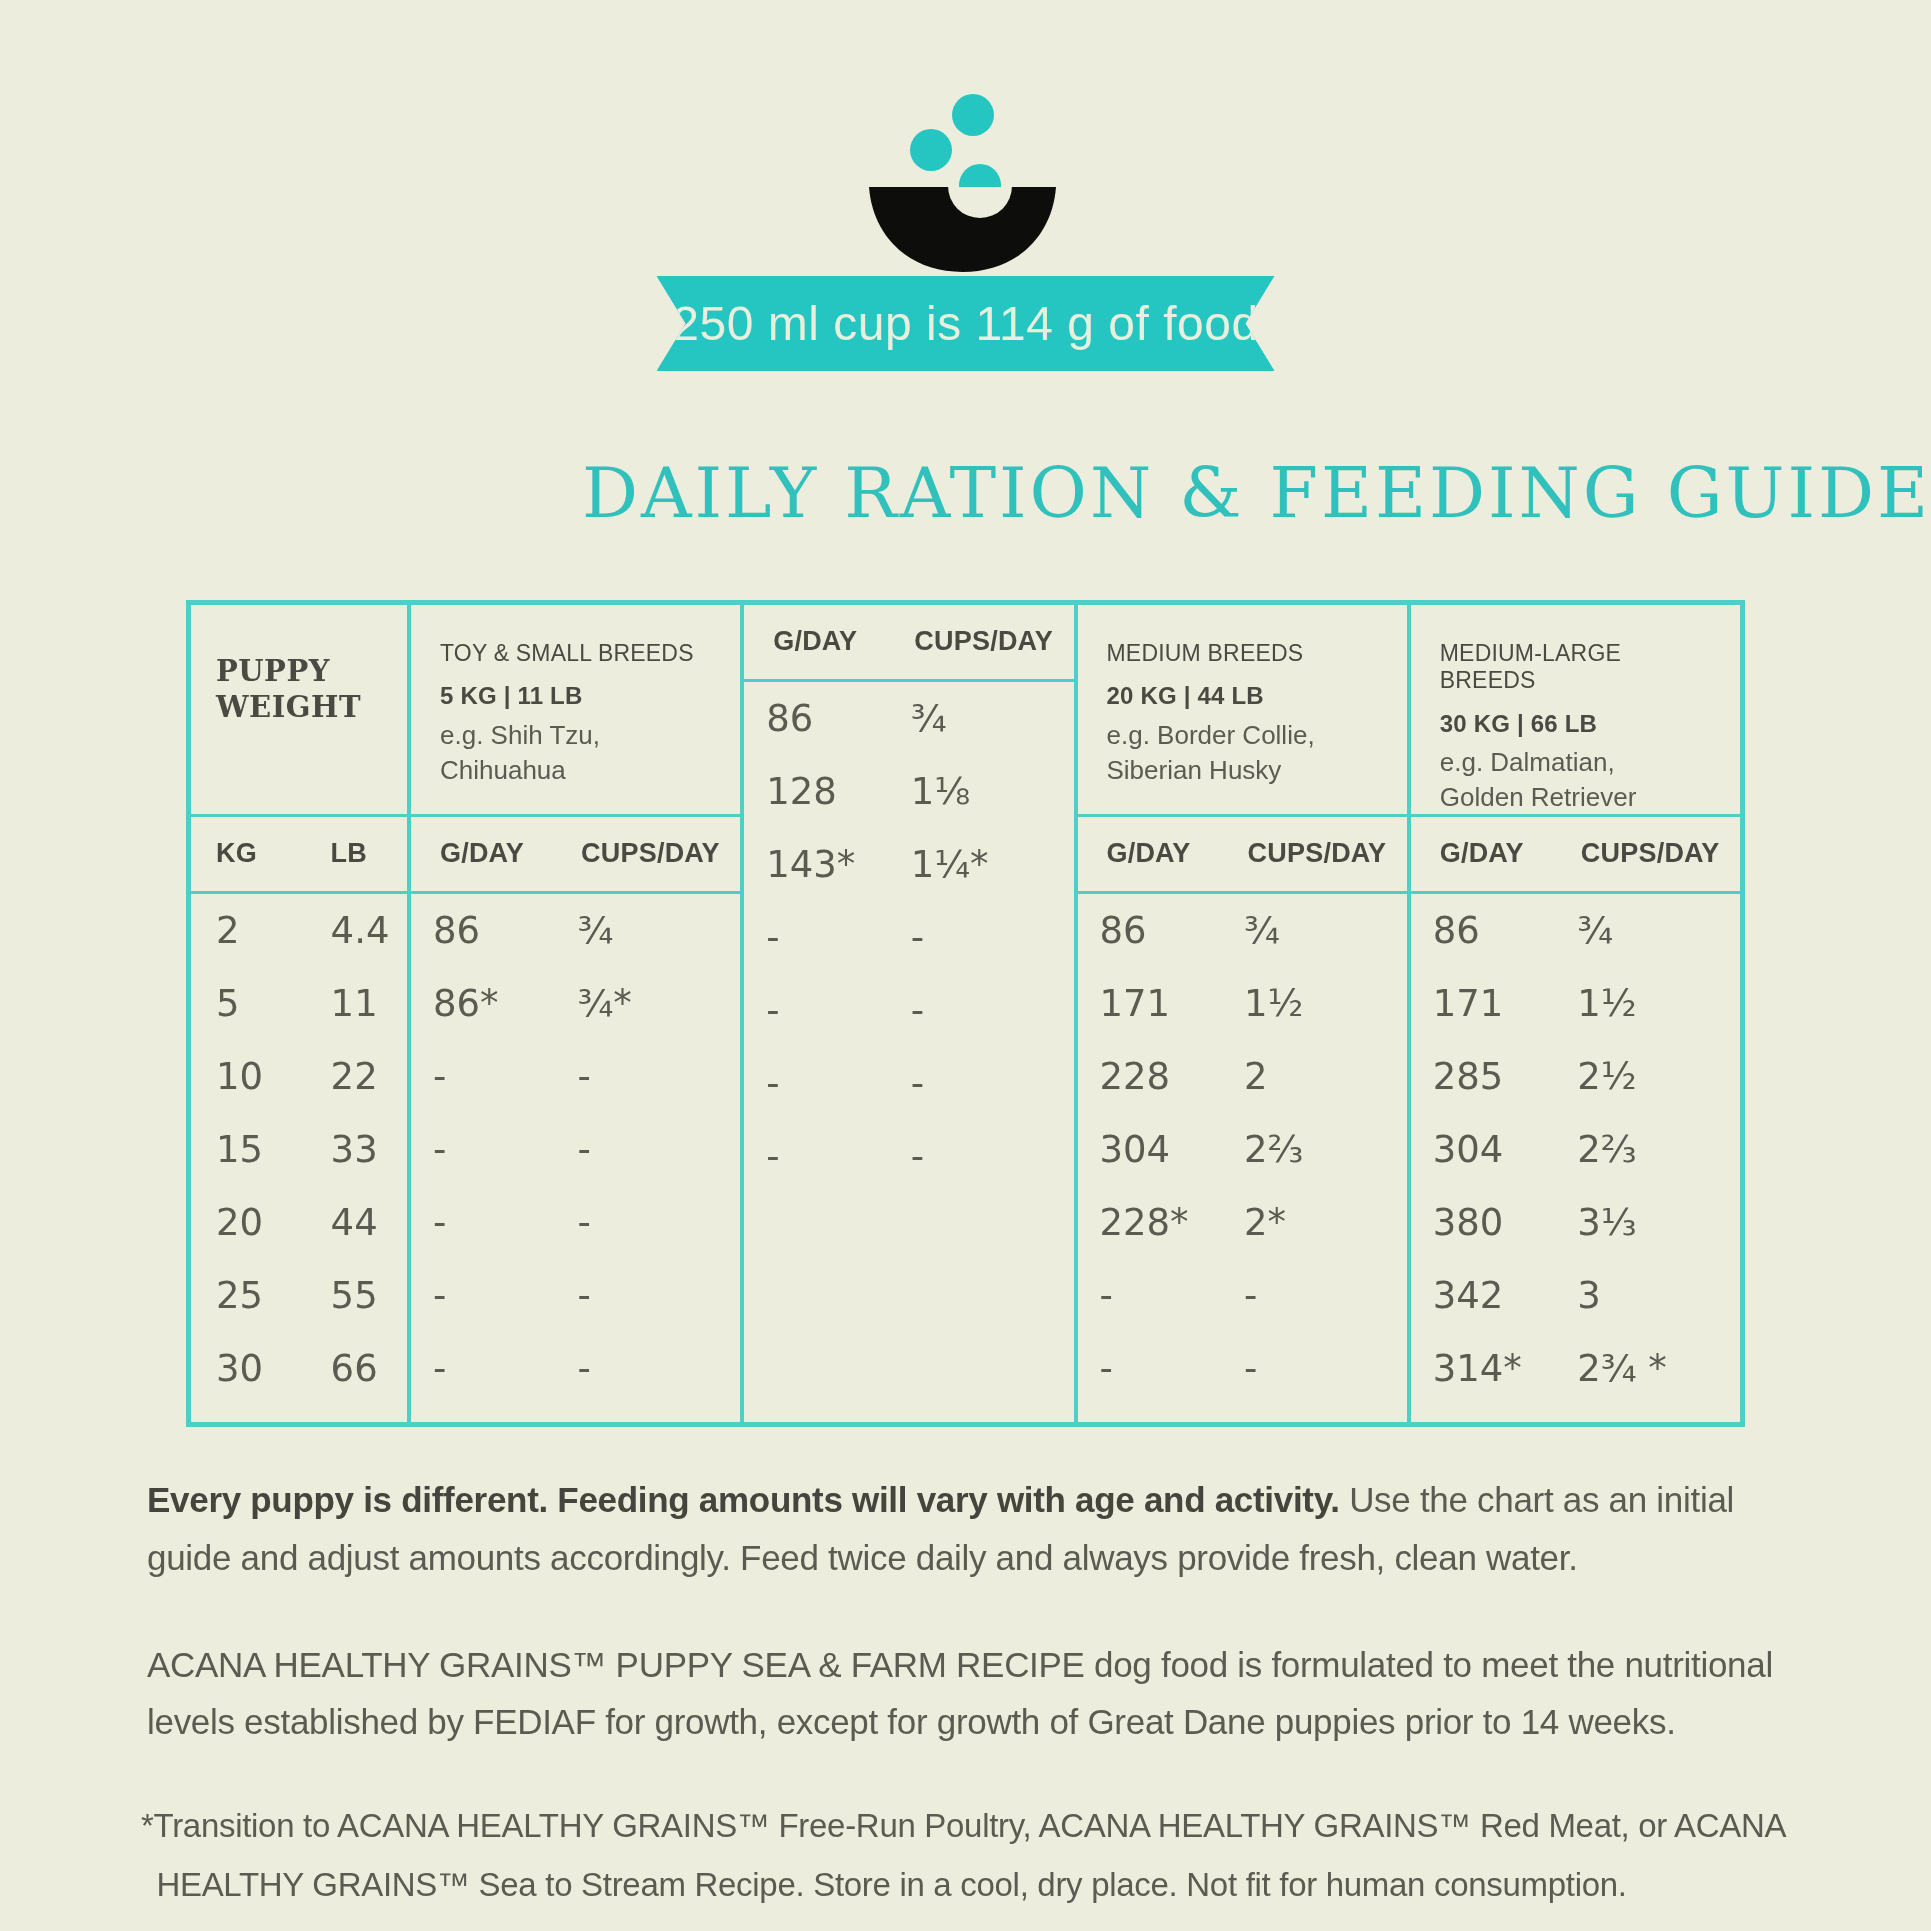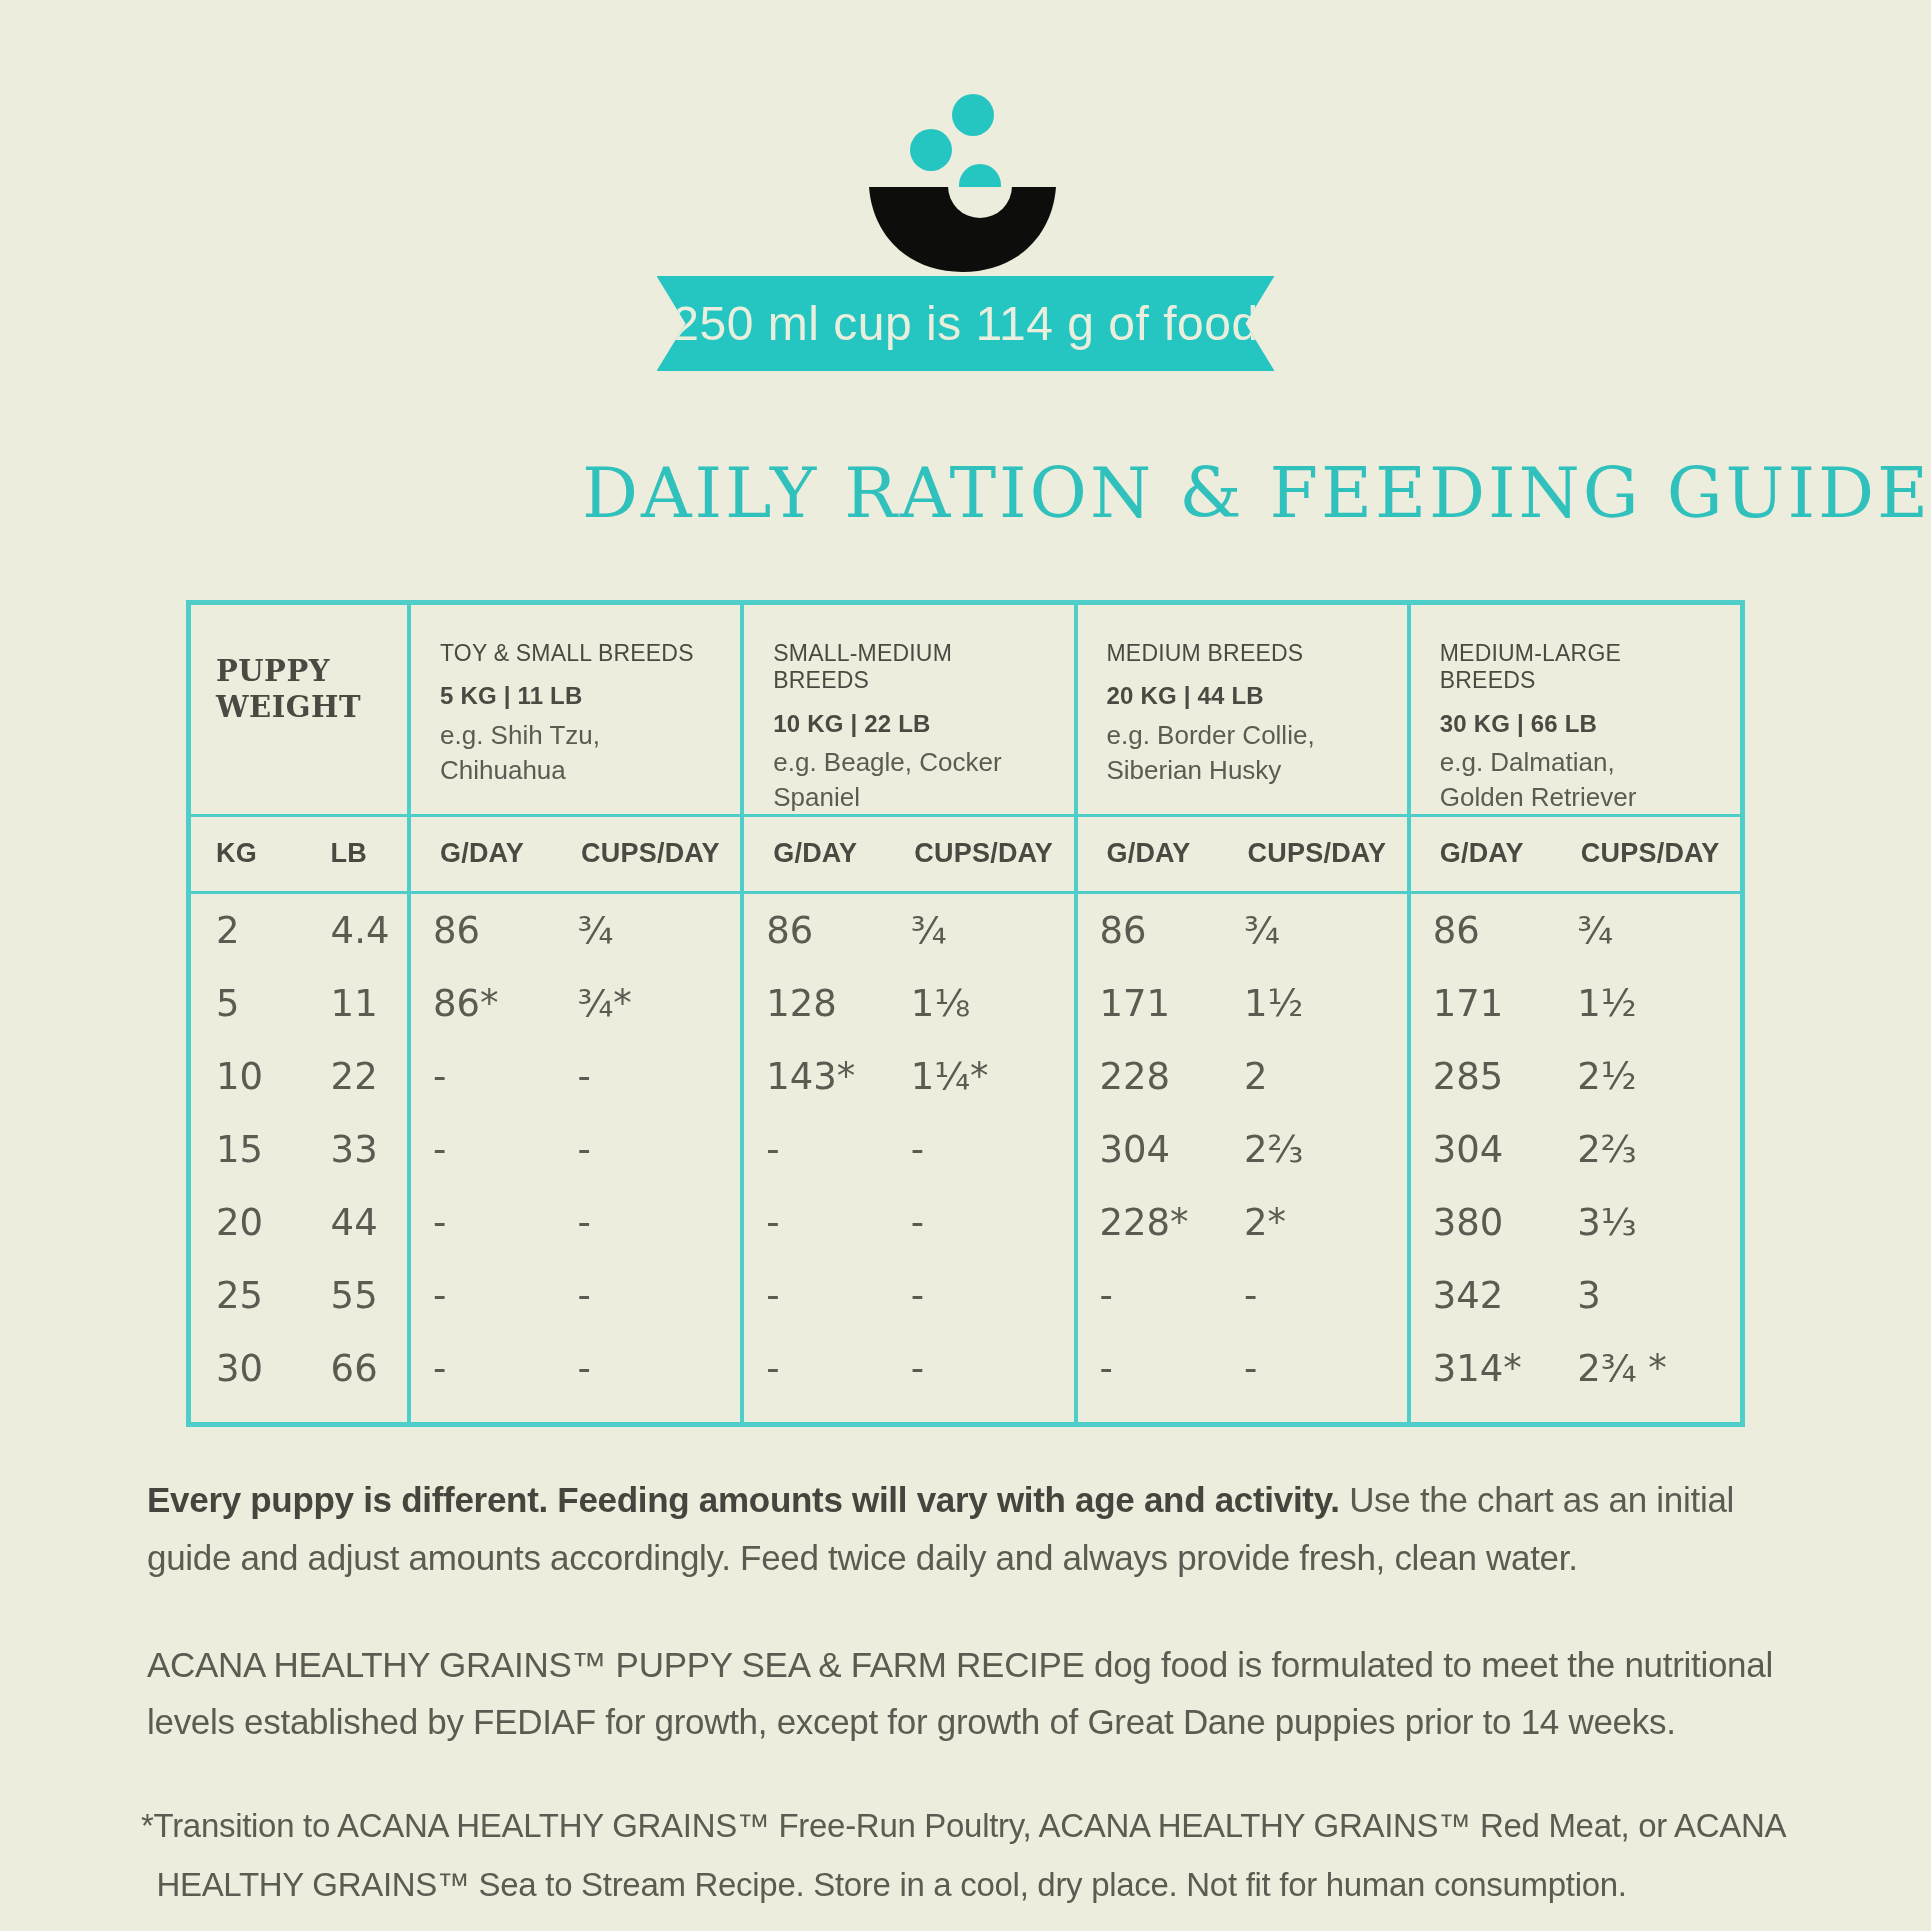--- a/index.html
+++ b/index.html
@@ -203,25 +203,20 @@
             <span class="num">-</span>
           </div>
           <div class="drow">
             <span class="num">-</span>
             <span class="num">-</span>
           </div>
         </div>
     </div>
 
     <div class="tcol b">
-      <div class="thead">
-        <div class="breed-name">SMALL-MEDIUM BREEDS</div>
-        <div class="breed-weight">10 KG | 22 LB</div>
-        <div class="breed-ex">e.g. Beagle, Cocker Spaniel</div>
-      </div>
       <div class="tsub">
         <span>G/DAY</span>
         <span>CUPS/DAY</span>
       </div>
       <div class="cells">
           <div class="drow">
             <span class="num">86</span>
             <span class="num">¾</span>
           </div>
           <div class="drow">

